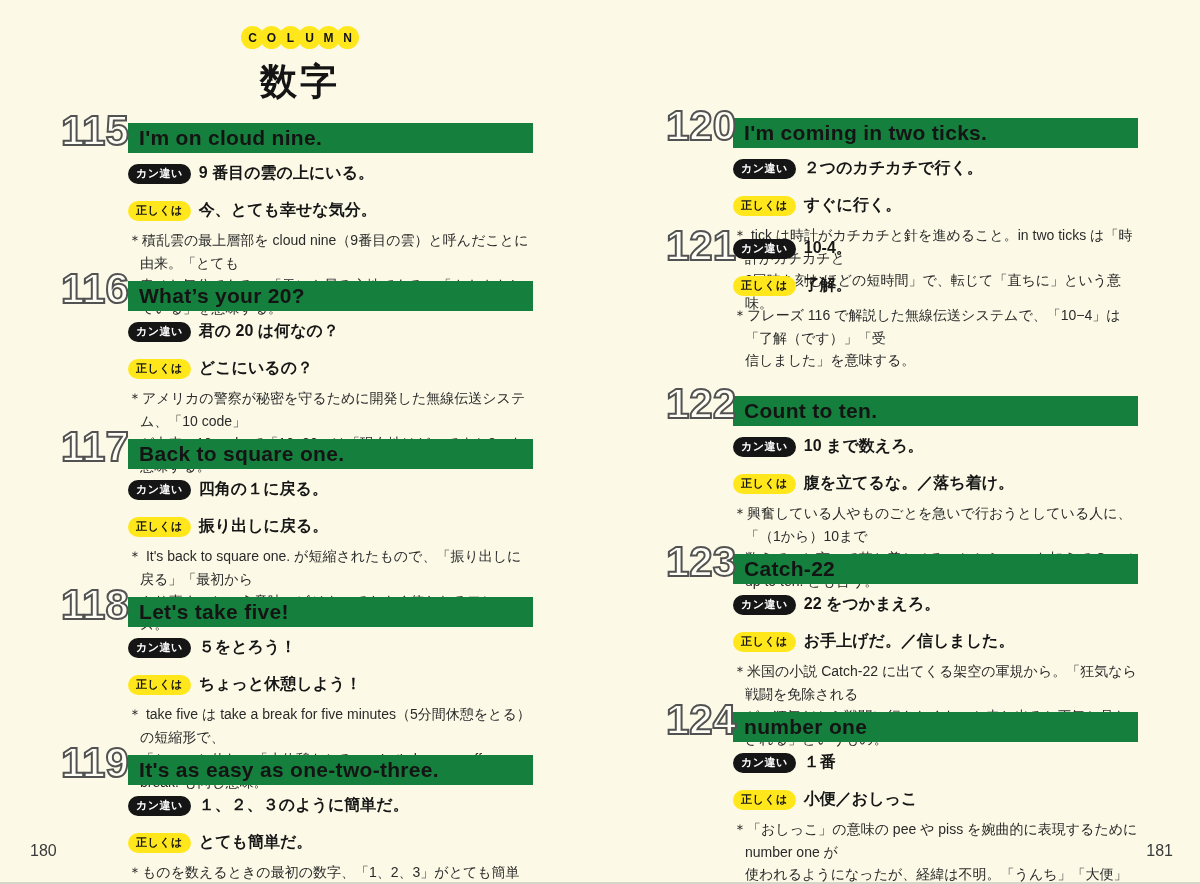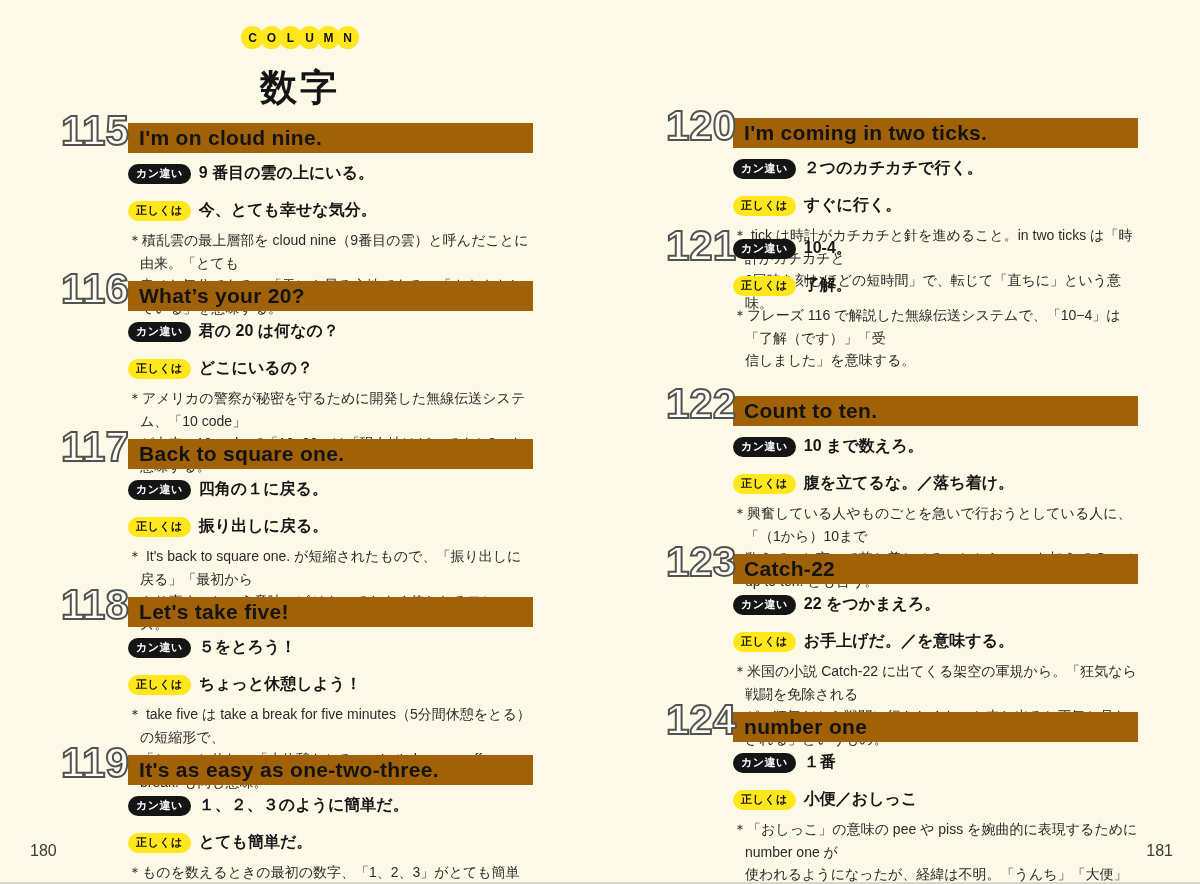--- a/index.html
+++ b/index.html
@@ -10,33 +10,33 @@
   }
   
   .header{position:absolute;top:26px;left:0;width:600px;text-align:center;}
   .column-badge{display:inline-flex;align-items:center;}
   .circ{
     width:23px;height:23px;border-radius:50%;background:#ffe71c;
     display:flex;align-items:center;justify-content:center;
     font-size:12px;font-weight:bold;color:#141414;margin-left:-4px;
   }
   .circ:first-child{margin-left:0;}
-  .page-title{margin-top:14px;font-size:37px;font-weight:800;letter-spacing:3px;color:#141414;}
+  .page-title{margin-top:8px;font-size:37px;font-weight:800;letter-spacing:3px;color:#141414;}
   
   .col{position:absolute;width:470px;}
   .col-left{left:63px;top:123px;}
   .col-right{left:668px;top:118px;}
   .entry{position:relative;height:158px;padding-left:65px;box-sizing:border-box;}
   .col-right .entry:first-child{height:110px;}
   .num{
     position:absolute;left:-2px;top:-13px;line-height:1;
     font-size:42px;font-weight:700;letter-spacing:0px;
     color:#fffef4;-webkit-text-stroke:2px #525252;
   }
-  .phrase-bar{background:#a16207;height:30px;display:flex;align-items:center;padding-left:11px;}
+  .phrase-bar{background:#15803d;height:30px;display:flex;align-items:center;padding-left:11px;}
   .phrase{font-size:21px;font-weight:bold;letter-spacing:.3px;color:#141414;white-space:nowrap;}
   .row{display:flex;align-items:center;margin-top:10px;}
   .row+.row{margin-top:16px;}
   .badge{
     flex:none;font-size:11px;font-weight:bold;line-height:1;
     padding:4px 8px 5px;border-radius:11px;letter-spacing:.5px;
   }
   .badge-dark{background:#151515;color:#ffffff;}
   .badge-yellow{background:#ffe71c;color:#151515;}
   .jp{font-size:16px;font-weight:600;margin-left:8px;color:#161616;white-space:nowrap;}
@@ -208,21 +208,21 @@
     <div class="num">123</div>
     <div class="phrase-bar">
       <span class="phrase">Catch-22</span>
     </div>
     <div class="row">
       <span class="badge badge-dark">カン違い</span>
       <span class="jp">22 をつかまえろ。</span>
     </div>
     <div class="row">
       <span class="badge badge-yellow">正しくは</span>
-      <span class="jp">お手上げだ。／を意味する。</span>
+      <span class="jp">お手上げだ。／信しました。</span>
     </div>
     <p class="note">＊米国の小説 Catch-22 に出てくる架空の軍規から。「狂気なら戦闘を免除される
 が、狂気だから戦闘に行きたくないと申し出ると正気と見なされる」というもの。</p>
   </article>
 
   <article class="entry">
     <div class="num">124</div>
     <div class="phrase-bar">
       <span class="phrase">number one</span>
     </div>

